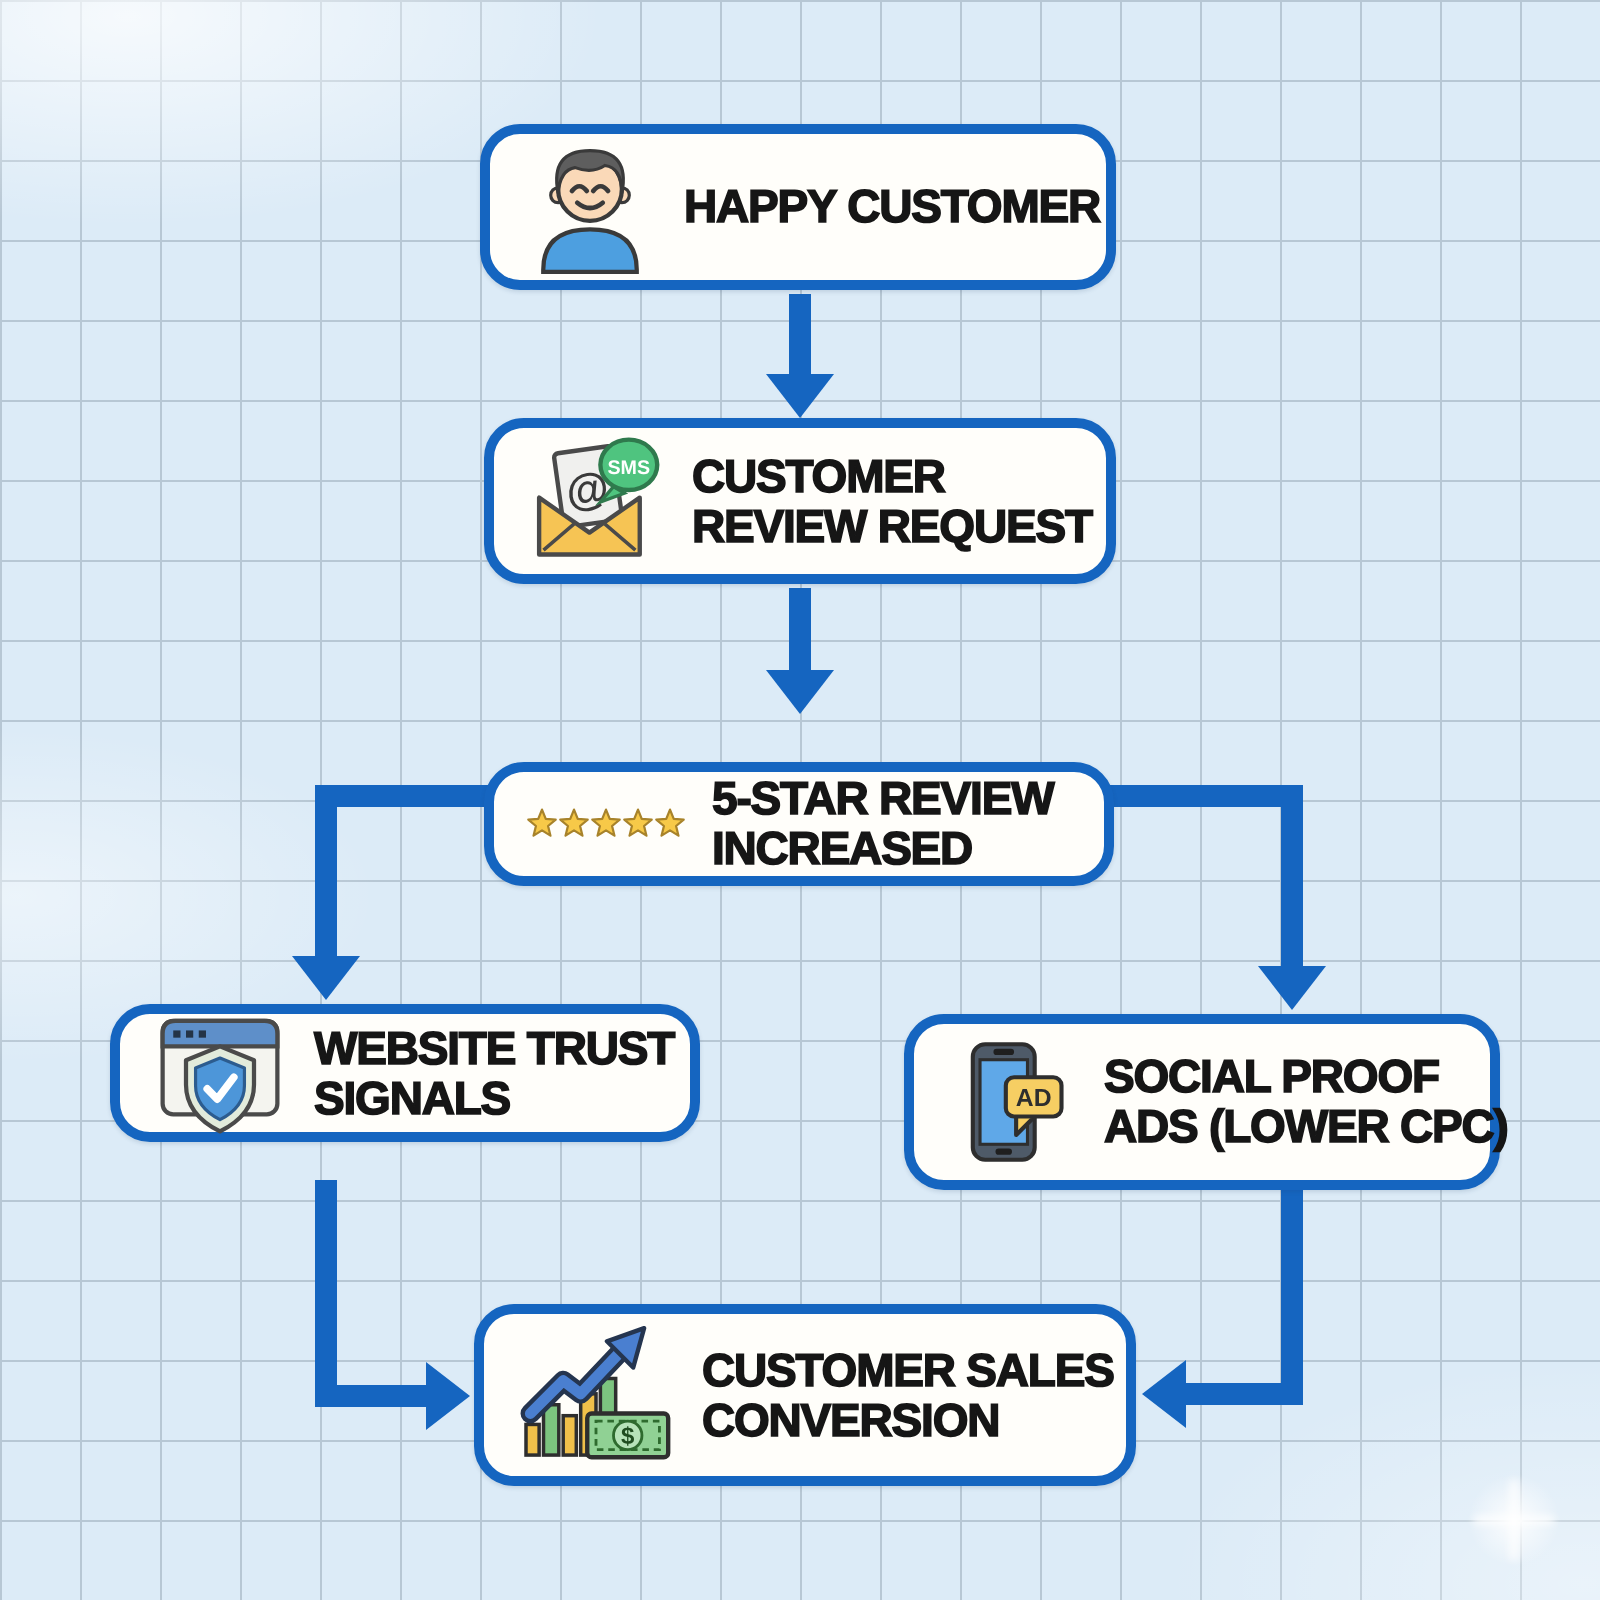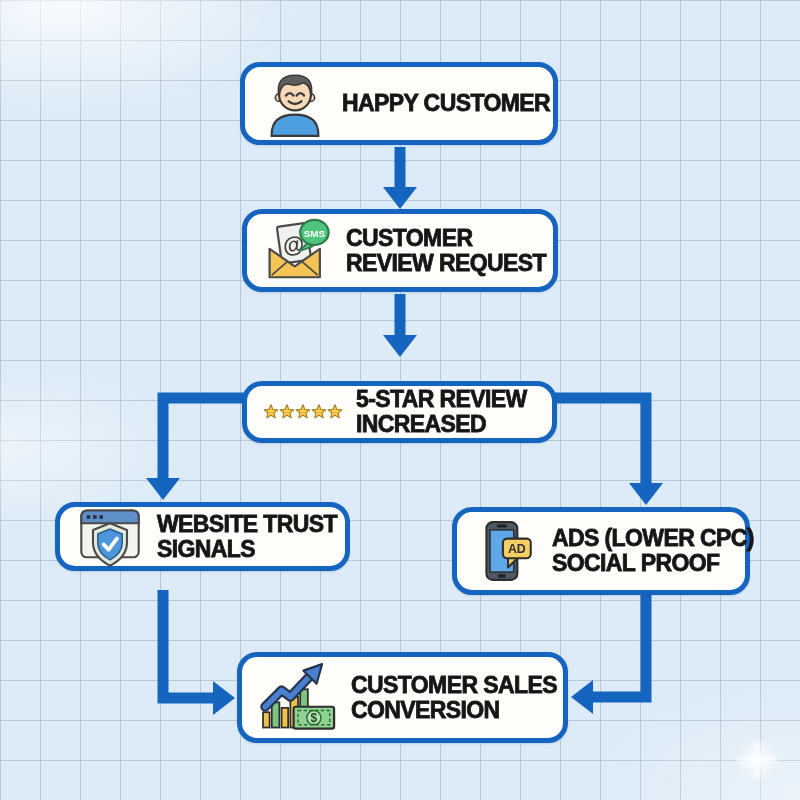--- a/index.html
+++ b/index.html
@@ -178,22 +178,22 @@
         <rect x="13" y="4" width="30" height="56" rx="6" fill="#4E5A68" stroke="#2e2e2e" stroke-width="2"></rect>
         <rect x="16.5" y="11.5" width="23" height="41" fill="#5FA8E8" stroke="#2e2e2e" stroke-width="1.5"></rect>
         <rect x="23" y="6.2" width="10" height="3" rx="1.5" fill="#1f1f1f"></rect>
         <rect x="24" y="54.6" width="8" height="3" rx="1.5" fill="#1f1f1f"></rect>
         <path d="M34 38 L34 48 L43 39 Z" fill="#F6CE63" stroke="#2e2e2e" stroke-width="2" stroke-linejoin="round"></path>
         <rect x="29" y="20" width="27" height="19" rx="4" fill="#F6CE63" stroke="#2e2e2e" stroke-width="2"></rect>
         <text x="42.5" y="34" font-size="12" font-weight="bold" fill="#2e2e2e" text-anchor="middle">AD</text>
       </svg>
     </span>
     <div class="label">
+      <span>SOCIAL PROOF</span>
       <span>ADS (LOWER CPC)</span>
-      <span>SOCIAL PROOF</span>
     </div>
   </div>
 
   <div id="n6" class="node">
     <span class="icon">
       <svg width="80" height="70" viewBox="0 0 72 64">
         <g stroke="#2e2e2e" stroke-width="1.6">
           <rect x="4" y="45" width="6" height="14" fill="#F0C04A"></rect>
           <rect x="12" y="36" width="7" height="23" fill="#7CC47F"></rect>
           <rect x="21" y="41" width="6" height="18" fill="#F0C04A"></rect>

